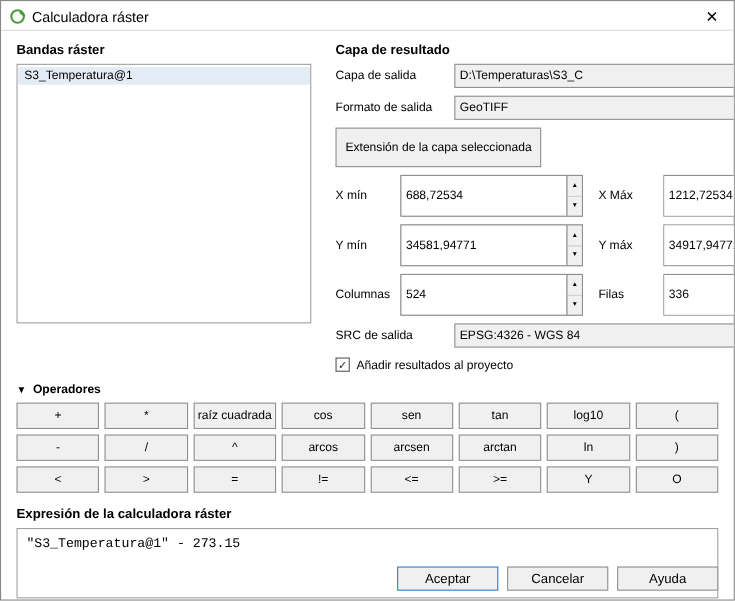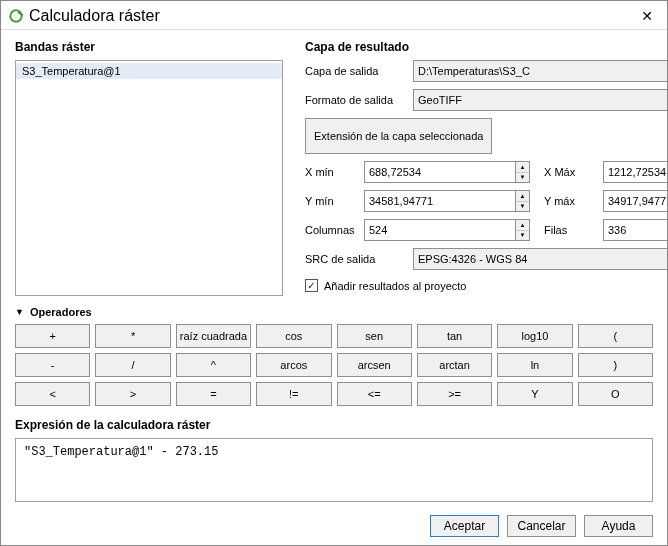--- a/index.html
+++ b/index.html
@@ -1,49 +1,49 @@
 <!DOCTYPE html>
 <html><head>
 <meta charset="utf-8">
 <style>
   * { box-sizing: border-box; margin: 0; padding: 0; font-family: "Segoe UI", Tahoma, sans-serif; font-size: 11px; }
   body { background: #fff; color: #000; width: 668px; height: 546px; border: 1px solid #888; position: relative; }
   .titlebar { display: flex; align-items: center; justify-content: space-between; padding: 6px 8px 4px 8px; border-bottom: 1px solid #ddd; }
   .titlebar .left { display: flex; align-items: center; gap: 6px; }
   .titlebar .icon svg { width: 14px; height: 14px; display: block; }
-  .titlebar .title { font-size: 16px; }
+  .titlebar .title { font-size: 13px; }
   .titlebar .close { font-size: 14px; padding: 0 6px; cursor: default; }
   .content { padding: 10px 14px 8px 14px; }
   .top-row { display: flex; gap: 22px; }
   .col-left { flex: 0 0 268px; display: flex; flex-direction: column; }
   .col-right { flex: 1; display: flex; flex-direction: column; }
   .section-title { font-weight: bold; font-size: 12px; margin-bottom: 6px; }
   .listbox { height: 236px; border: 1px solid #a0a0a0; background: #fff; padding: 2px 0; overflow: auto; }
   .list-item { padding: 2px 6px; background: #e3ecf5; cursor: default; }
   .fieldrow { display: flex; align-items: center; margin-bottom: 7px; gap: 4px; }
   .label { width: 104px; }
   .label-sm { width: 55px; }
   .select { display: flex; align-items: center; justify-content: space-between; border: 1px solid #8f8f8f; background: #f0f0f0; height: 22px; padding: 0 4px; }
   .select .txt { white-space: nowrap; overflow: hidden; text-overflow: ellipsis; }
   .btn { height: 36px; border: 1px solid #8f8f8f; background: #f0f0f0; display:flex; align-items:center; justify-content:center; padding: 0 8px; }
-  .spinbox { display: flex; align-items: stretch; border: 1px solid #8f8f8f; background: #a3a3a3; height: 22px; }
+  .spinbox { display: flex; align-items: stretch; border: 1px solid #8f8f8f; background: #a3a3a3; height: 38px; }
   .spinbox input { border: none; outline: none; flex:1; padding: 0 4px; font-size: 11px; }
   .spinbox .spins { display:flex; flex-direction:column; width:14px; border-left:1px solid #8f8f8f; }
   .spinbox .spins div { flex:1; display:flex; align-items:center; justify-content:center; font-size:6px; background:#f0f0f0; line-height:1; }
   .spinbox .spins div:first-child { border-bottom:1px solid #ccc; }
   .checkbox-row { display:flex; align-items:center; gap:6px; margin-top:2px; }
   .chk { width:13px; height:13px; border:1px solid #555; background:#fff; display:flex; align-items:center; justify-content:center; font-size:10px; color:#222; }
   .operators-header { display:flex; align-items:center; gap:6px; margin:10px 0 6px 0; font-weight:bold; font-size:12px; cursor:default; }
   .tri { font-size:9px; }
   .op-grid { display:grid; grid-template-columns: repeat(8, 1fr); gap:5px; margin-bottom:12px; }
   .op-btn { height:24px; border:1px solid #8f8f8f; background:#f0f0f0; display:flex; align-items:center; justify-content:center; font-size:11px; }
   .expr-box { height:64px; border:1px solid #a0a0a0; background:#fff; padding:6px 8px; font-family:"Courier New", monospace; font-size:12px; margin-bottom:6px; }
   .bottom-status { font-size:11px; }
   .button-bar { position:absolute; bottom:8px; right:14px; display:flex; gap:8px; }
-  .main-btn { width:69px; height:22px; border:1px solid #8f8f8f; background:#f0f0f0; display:flex; align-items:center; justify-content:center; font-size:12px; }
+  .main-btn { width:92px; height:22px; border:1px solid #8f8f8f; background:#f0f0f0; display:flex; align-items:center; justify-content:center; font-size:12px; }
   .main-btn.primary { border:1px solid #2a7fd4; }
 </style>
 </head>
 <body>
 
 <div class="titlebar">
   <div class="left">
     <span class="icon">
       <svg viewBox="0 0 16 16">
           <circle cx="8" cy="8" r="6.5" fill="none" stroke="#4b9b3b" stroke-width="2.2"></circle>

